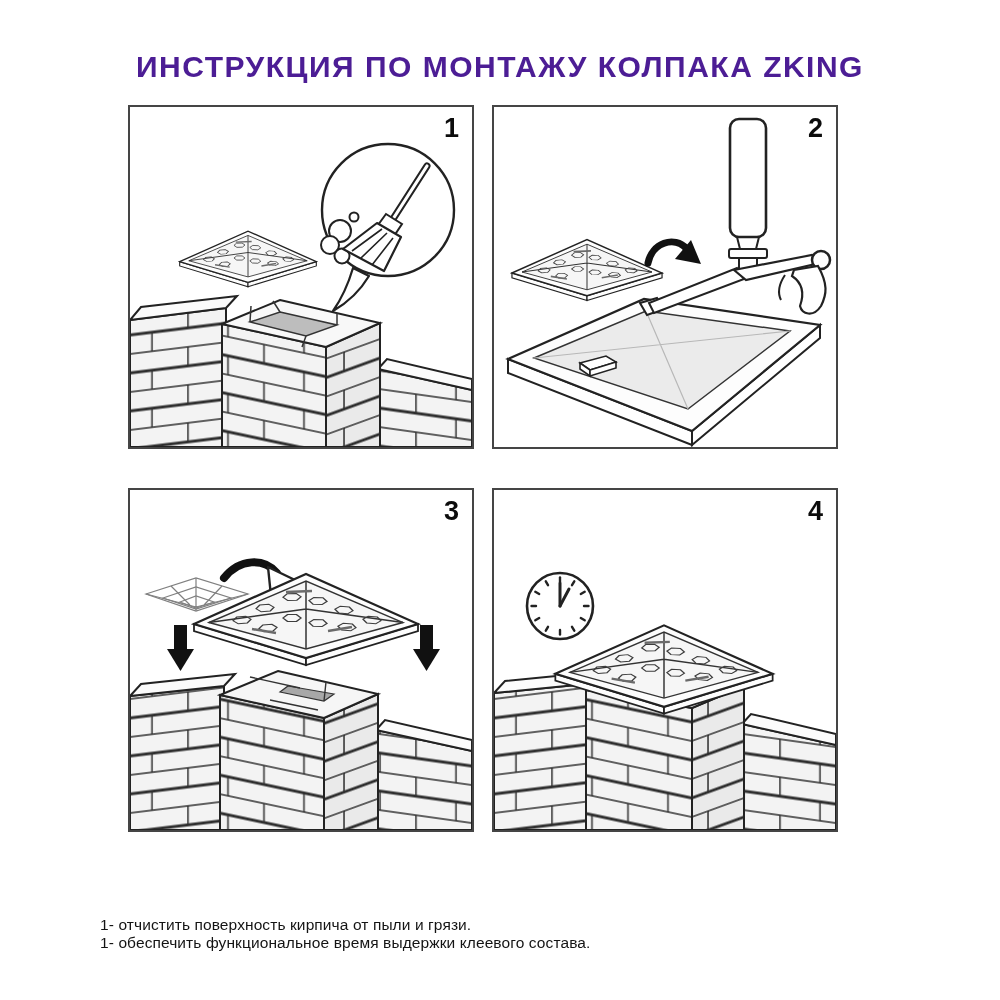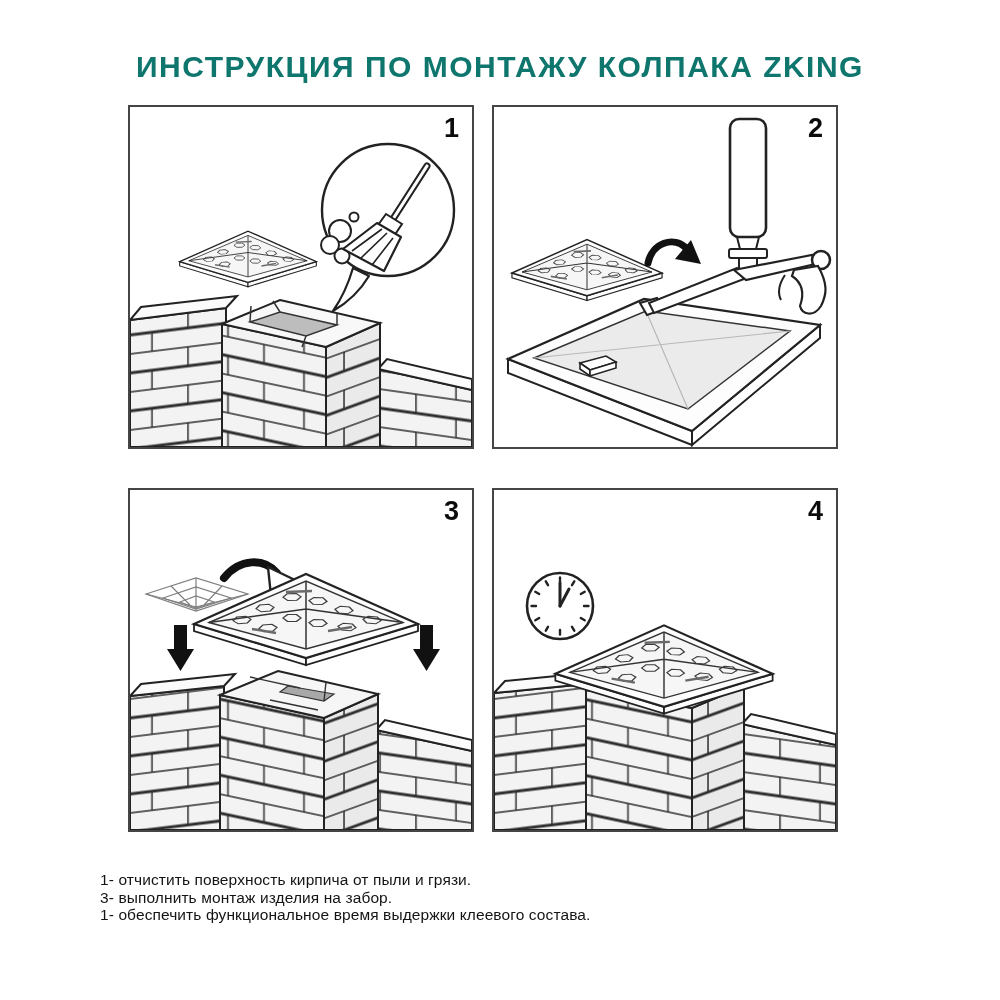--- a/index.html
+++ b/index.html
@@ -1,25 +1,25 @@
 <!DOCTYPE html>
 <html><head>
 <meta charset="utf-8">
 <style>
   html,body{margin:0;padding:0;background:#ffffff;}
   .sheet{position:relative;width:1000px;height:1000px;background:#fff;overflow:hidden;
          font-family:"Liberation Sans",sans-serif;color:#111;}
   .title{position:absolute;top:30px;left:0;width:1000px;text-align:center;
-         font-size:30px;font-weight:700;letter-spacing:1.5px;color:#0f766e;white-space:nowrap;}
+         font-size:30px;font-weight:700;letter-spacing:1.5px;color:#4c1d95;white-space:nowrap;}
   .grid{position:absolute;left:128px;top:105px;display:grid;
         grid-template-columns:346px 346px;grid-template-rows:344px 344px;gap:39px 18px;}
   .panel{position:relative;border:2px solid #454545;box-sizing:border-box;background:#fff;}
   .panel svg{position:absolute;left:0;top:0;width:100%;height:100%;}
   .stepnum{position:absolute;top:6px;right:13px;font-size:27px;font-weight:700;color:#0c0c0c;}
-  .instructions{position:absolute;left:100px;top:871px;width:860px;
+  .instructions{position:absolute;left:100px;top:916px;width:860px;
         font-size:15.5px;line-height:17.6px;letter-spacing:0.1px;color:#141414;}
   .instructions div{white-space:nowrap;}
   .defsvg{position:absolute;width:0;height:0;overflow:hidden;}
 </style>
 </head>
 <body>
 
 <svg class="defsvg" aria-hidden="true">
   <defs>
     <pattern id="bkL" width="76" height="38" patternUnits="userSpaceOnUse" patternTransform="skewY(-7)">
@@ -218,17 +218,16 @@
           </g>
         </g>
       </svg>
       <div class="stepnum">4</div>
     </div>
 
   </div>
 
   <div class="instructions">
     <div>1- отчистить поверхность кирпича от пыли и грязи.</div>
-    <div>3- выполнить монтаж изделия на забор.</div>
     <div>1- обеспечить функциональное время выдержки клеевого состава.</div>
   </div>
 
 </div>
 
 </body></html>

